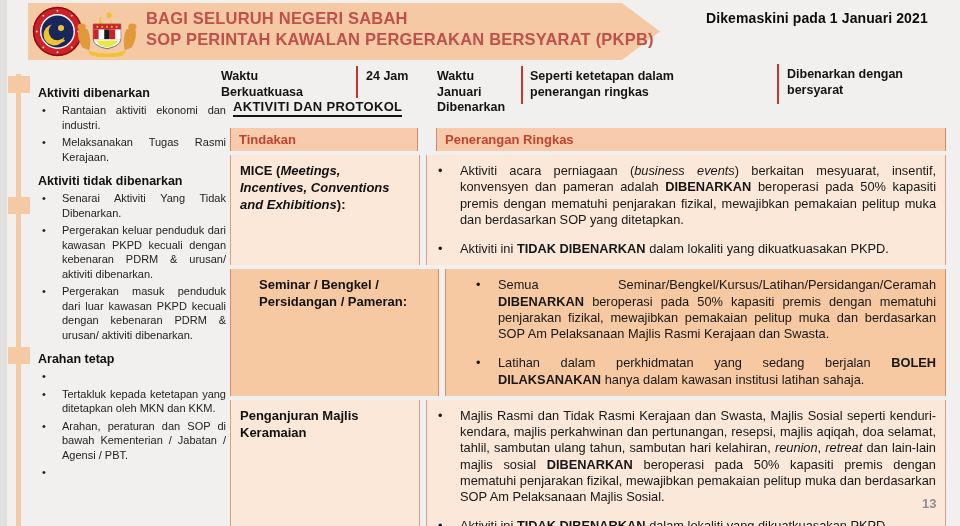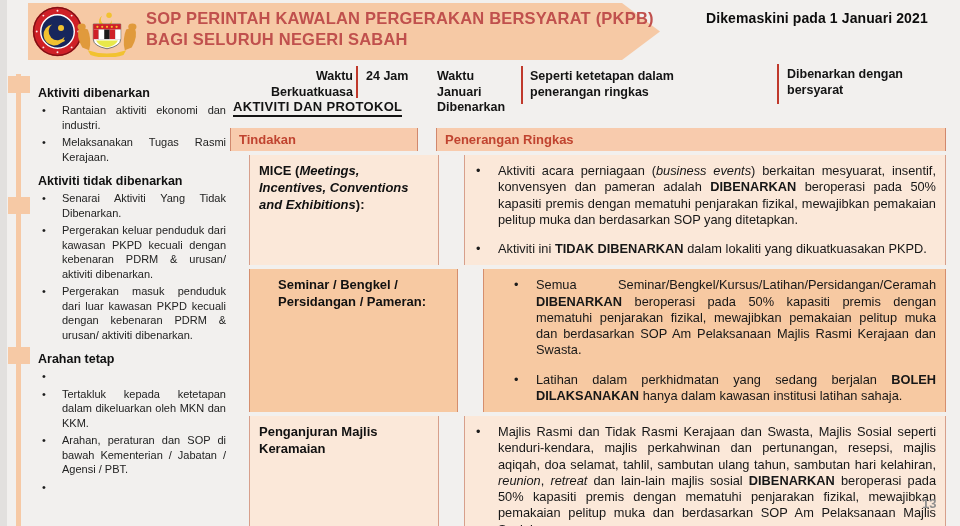--- a/index.html
+++ b/index.html
@@ -65,21 +65,21 @@
   .thead{display:flex;gap:18px;}
   .th{
     background:#f8cbad;color:#c0432f;font-weight:bold;font-size:13px;
     padding:4px 8px;border-left:1px solid rgba(170,70,45,.5);border-right:1px solid rgba(170,70,45,.5);
   }
   .col-a{width:170px;flex:0 0 170px;}
   .col-b{flex:1;}
   .trow{display:flex;gap:6px;margin-top:4px;}
   .trow .cell{
     padding:8px 9px;
-    border-left:1px solid rgba(170,70,45,.45);border-right:1px solid rgba(170,70,45,.45);margin-left:19px;
+    border-left:1px solid rgba(170,70,45,.45);border-right:1px solid rgba(170,70,45,.45);
   }
   .shade-light .cell{background:#fbe8d9;}
   .shade-dark .cell{background:#f7c9a2;padding-left:28px;}
   .action{font-weight:bold;font-size:13px;line-height:1.3;color:#111;}
   .blist{list-style:none;margin:0;padding:0;}
   .blist li{display:flex;}
   .blist li + li{margin-top:13px;}
   .blist .dot{width:22px;flex:0 0 22px;font-size:12.8px;line-height:1.27;padding-left:2px;}
   .blist .btxt{flex:1;font-size:12.8px;line-height:1.27;text-align:justify;color:#171717;}
   .b{font-weight:bold;}
@@ -141,27 +141,27 @@
       <rect x="38" y="30" width="8" height="14" fill="#ffffff" stroke="#999" stroke-width="0.4"></rect>
     <rect x="46" y="30" width="8" height="14" fill="#1b1b1b"></rect>
       <rect x="54" y="30" width="8" height="14" fill="#cf2027"></rect>
     <rect x="62" y="30" width="8" height="14" fill="#ffffff" stroke="#999" stroke-width="0.4"></rect>
     <path d="M34 46 h32 q-4 8 -16 10 q-12 -2 -16 -10 z" fill="#e8e84a"></path>
 
     <path d="M22 60 q28 10 56 0 l-4 7 q-24 8 -48 0 z" fill="#f2c230"></path>
   </svg>
 
   <div class="banner-title">
+    <div>BAGI SELURUH NEGERI SABAH</div>
     <div>SOP PERINTAH KAWALAN PERGERAKAN BERSYARAT (PKPB)</div>
-    <div>BAGI SELURUH NEGERI SABAH</div>
   </div>
 
   <div class="updated">Dikemaskini pada 1 Januari 2021</div>
 
-  <div class="ib-label" style="left:233px;top:69px;width:120px;text-align:right;">Waktu Berkuatkuasa</div>
+  <div class="ib-label" style="left:221px;top:69px;width:120px;">Waktu Berkuatkuasa</div>
   <div class="ib-div" style="left:356px;top:66px;height:32px;"></div>
   <div class="ib-value" style="left:366px;top:69px;width:70px;">24 Jam</div>
 
   <div class="ib-label" style="left:437px;top:69px;width:80px;">Waktu Januari Dibenarkan</div>
   <div class="ib-div" style="left:521px;top:66px;height:38px;"></div>
   <div class="ib-value" style="left:530px;top:69px;width:168px;">Seperti ketetapan dalam penerangan ringkas</div>
 
   <div class="ib-div" style="left:777px;top:64px;height:40px;"></div>
   <div class="ib-value" style="left:787px;top:67px;width:140px;">Dibenarkan dengan bersyarat</div>
 
@@ -199,21 +199,21 @@
           <span class="txt">Pergerakan masuk penduduk dari luar kawasan PKPD kecuali dengan kebenaran PDRM &amp; urusan/ aktiviti dibenarkan.</span>
         </li>
       </ul>
       <div class="side-heading">Arahan tetap</div>
       <ul class="side-list">
         <li>
           <span class="dot">•</span>
         </li>
         <li>
           <span class="dot">•</span>
-          <span class="txt">Tertakluk kepada ketetapan dalam dikeluarkan oleh MKN dan KKM.</span>
+          <span class="txt">Tertakluk kepada ketetapan yang ditetapkan oleh MKN dan KKM.</span>
         </li>
         <li>
           <span class="dot">•</span>
           <span class="txt">Arahan, peraturan dan SOP di bawah Kementerian / Jabatan / Agensi / PBT.</span>
         </li>
         <li>
           <span class="dot">•</span>
         </li>
       </ul>
     </div>

